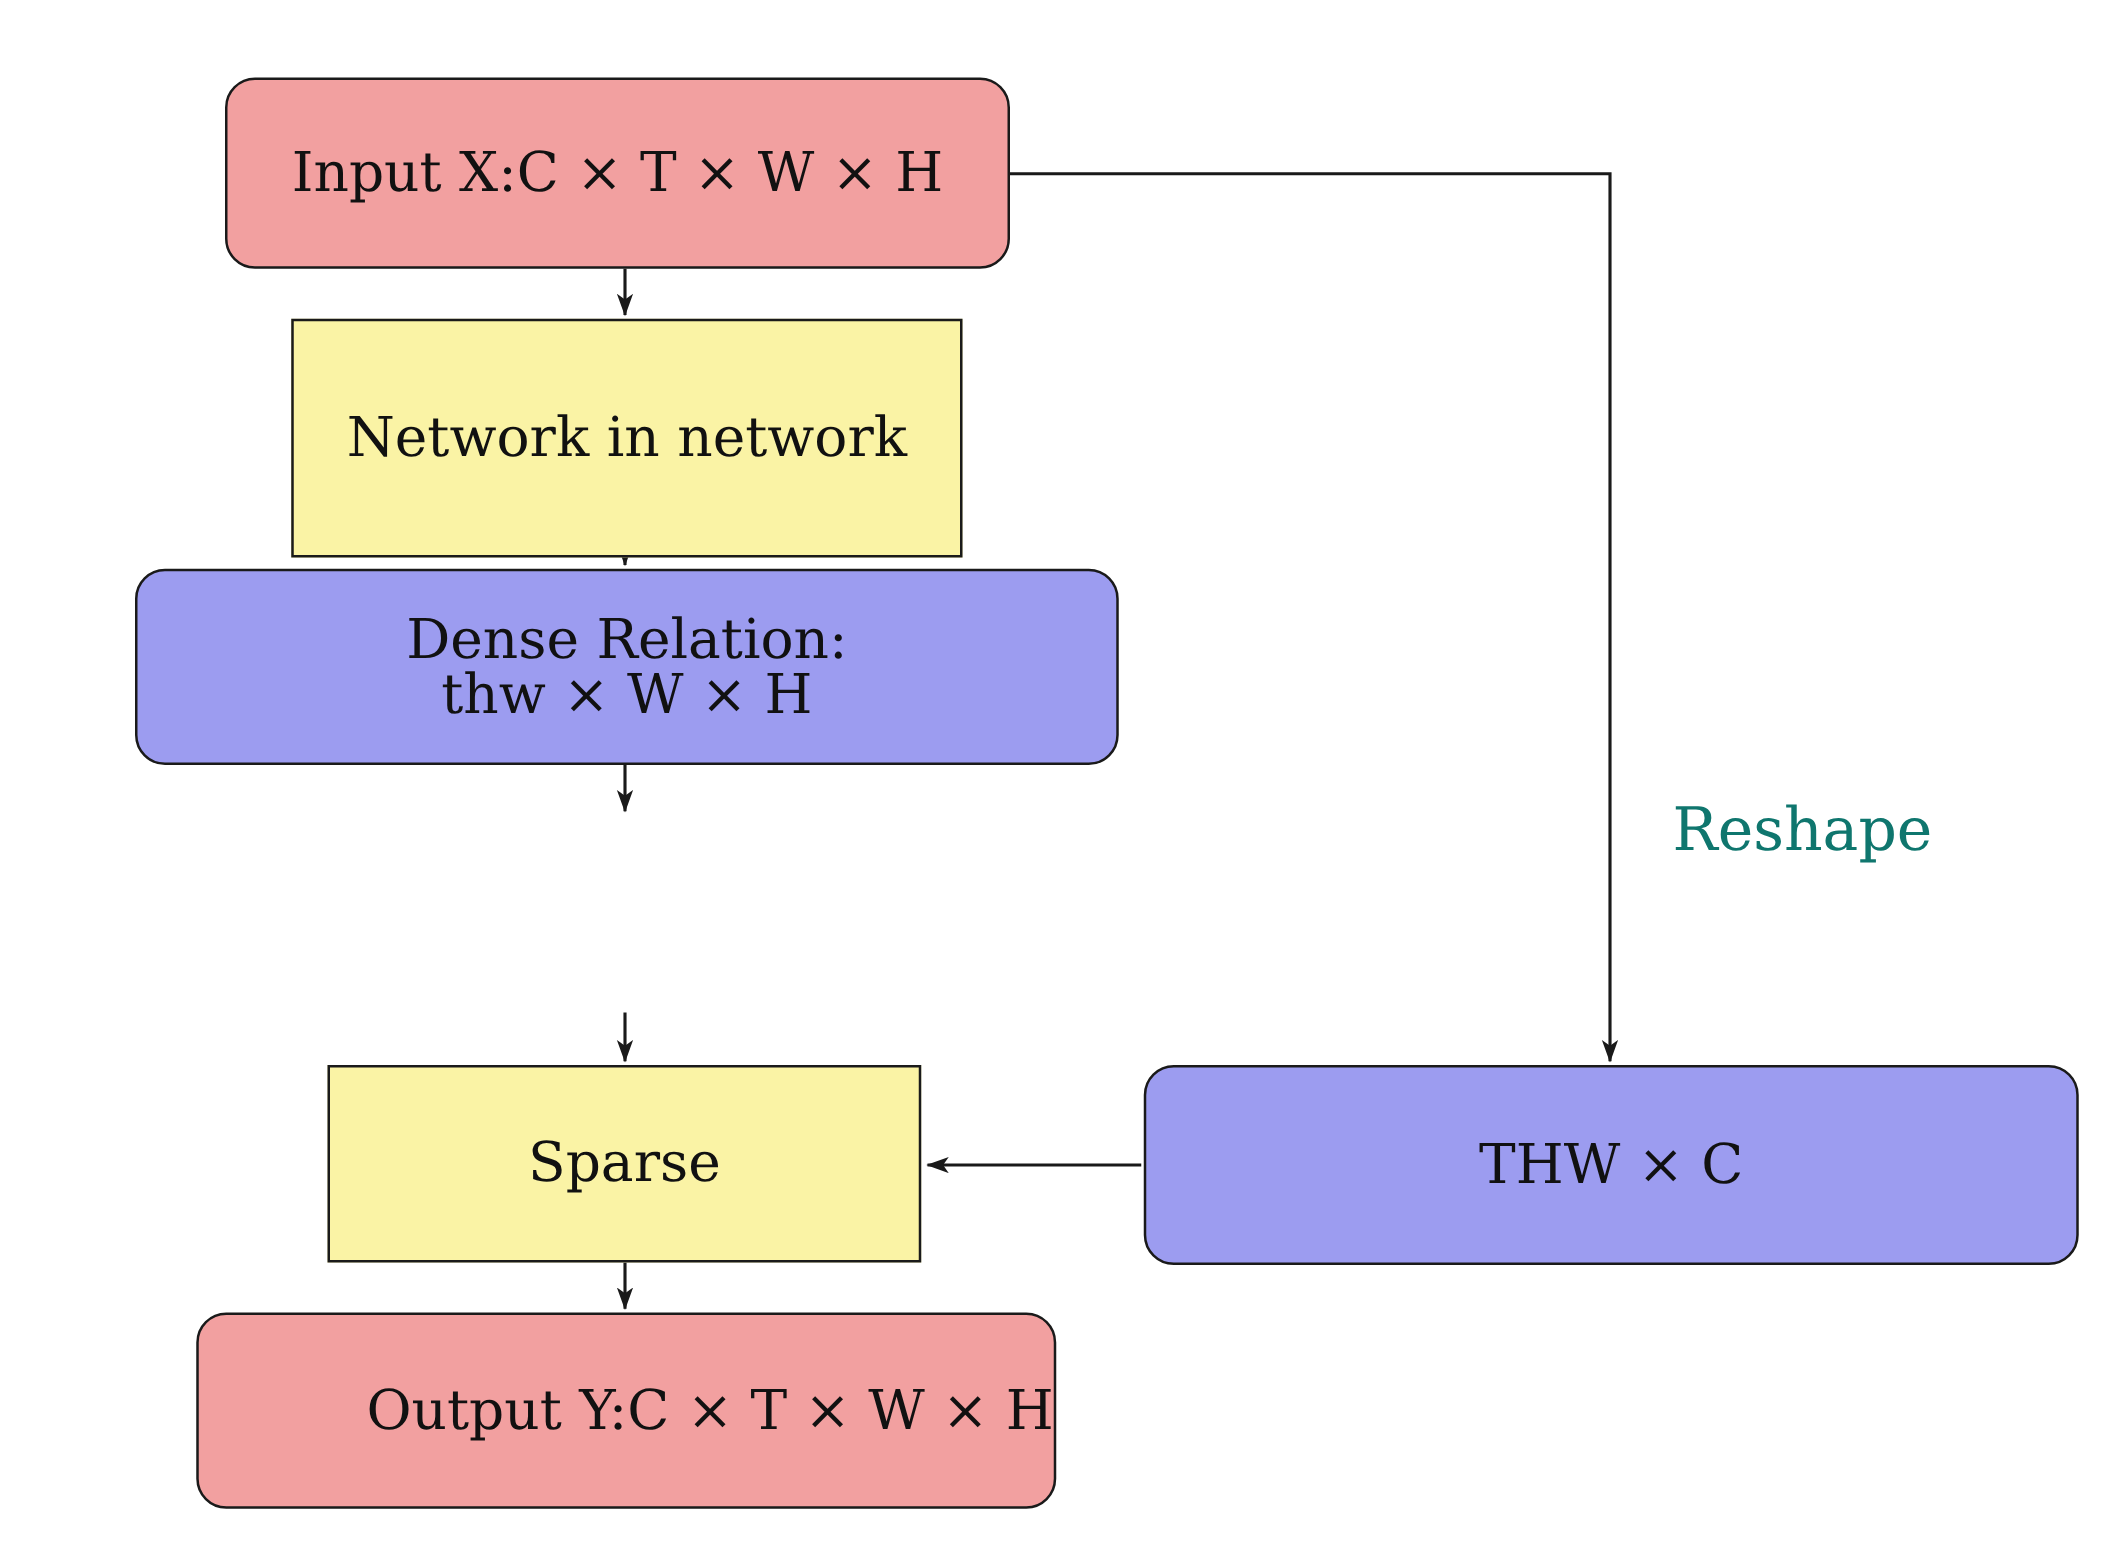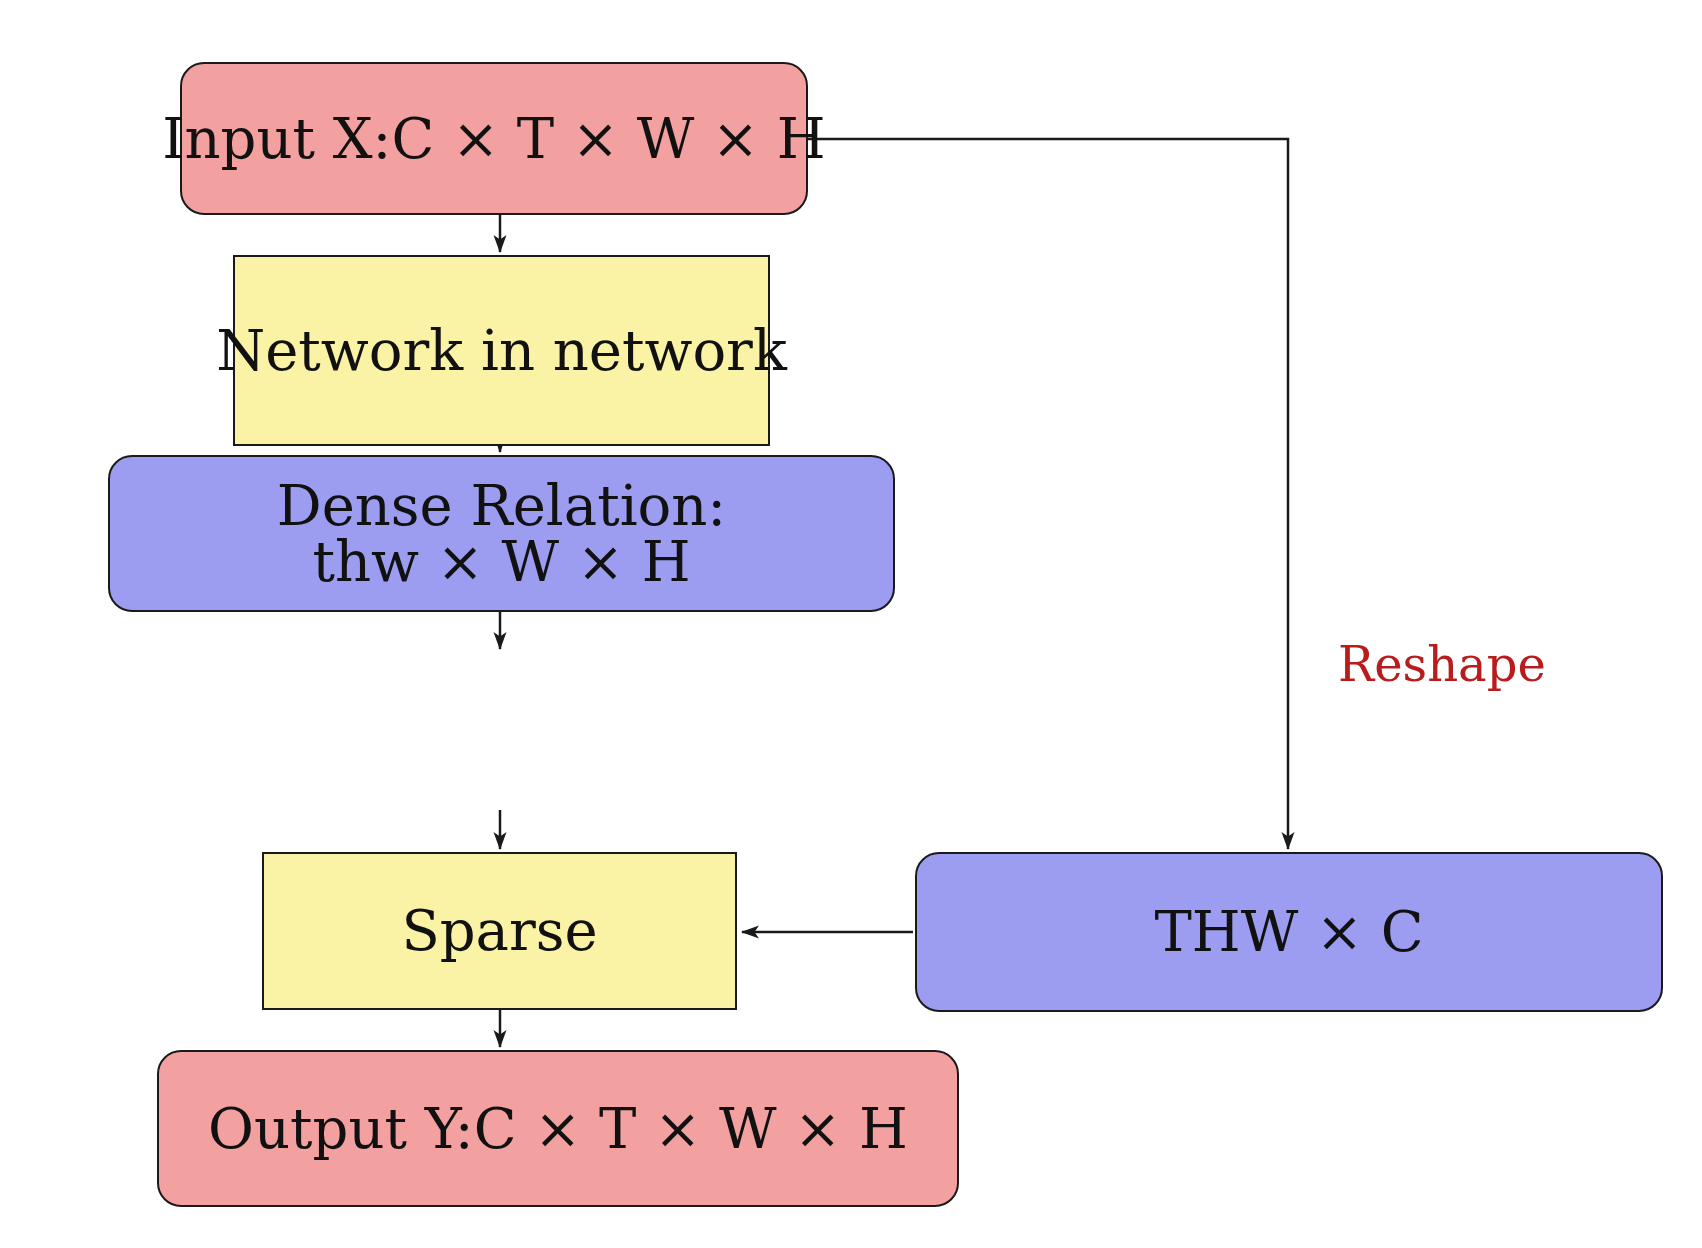--- a/index.html
+++ b/index.html
@@ -23,35 +23,35 @@
     height: 1248px;
     pointer-events: none;
   }
   .node {
     position: absolute;
     box-sizing: border-box;
     border: 2.5px solid var(--border, #1a1a1a);
     display: flex;
     align-items: center;
     justify-content: center;
-    font-size: 56px;
+    font-size: 44px;
     color: #111111;
     line-height: 1;
     white-space: nowrap;
   }
   .node.rounded { border-radius: 24px; }
   .node.pink   { background: var(--node-pink,   #f2a0a0); }
   .node.yellow { background: var(--node-yellow, #faf3a5); }
   .node.blue   { background: var(--node-blue,   #9c9cf0); }
   .t { display: inline; }
   .math { }
   .edge-label {
     position: absolute;
     font-size: 48px;
-    color: #b91c1c;
+    color: #0f766e;
     line-height: 1;
     white-space: nowrap;
   }
 </style>
 </head>
 <body>
 
 <div class="canvas">
 
   <svg class="edges" viewBox="0 0 1702 1248" xmlns="http://www.w3.org/2000/svg">
@@ -84,21 +84,21 @@
     <span class="t">Dense Relation: </span>
       <span class="t math">thw × W × H</span>
   </div>
 
 
   <div class="node yellow" style="left:262px; top:852px; width:475px; height:158px;">
     <span class="t">Sparse</span>
       <span class="t math"></span>
   </div>
 
-  <div class="node pink rounded" style="left:157px; top:1050px; width:802px; height:157px;">
+  <div class="node pink rounded" style="left:157px; top:1050px; width:688px; height:157px;justify-content:flex-end;">
     <span class="t">Output Y: </span>
       <span class="t math">C × T × W × H</span>
   </div>
 
   <div class="node blue rounded" style="left:915px; top:852px; width:748px; height:160px;">
       <span class="t math">THW × C</span>
   </div>
 
   <div class="edge-label" style="left:1338px; top:640px;">Reshape</div>
 

